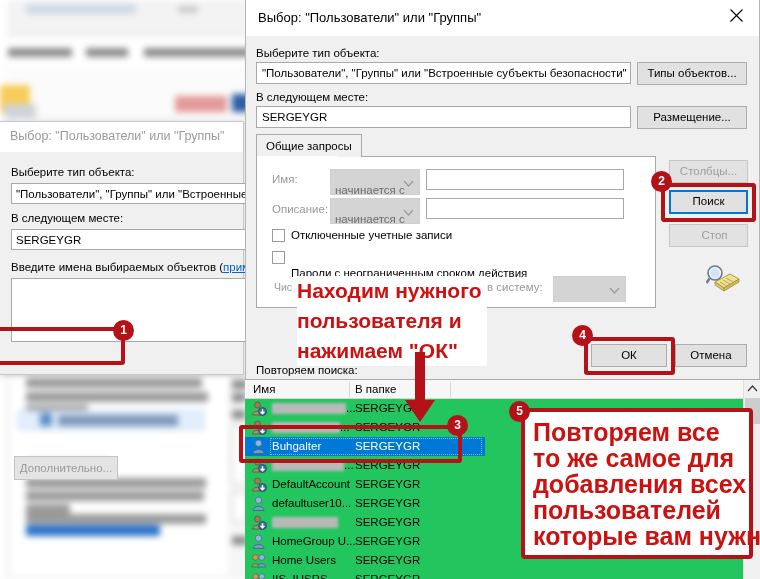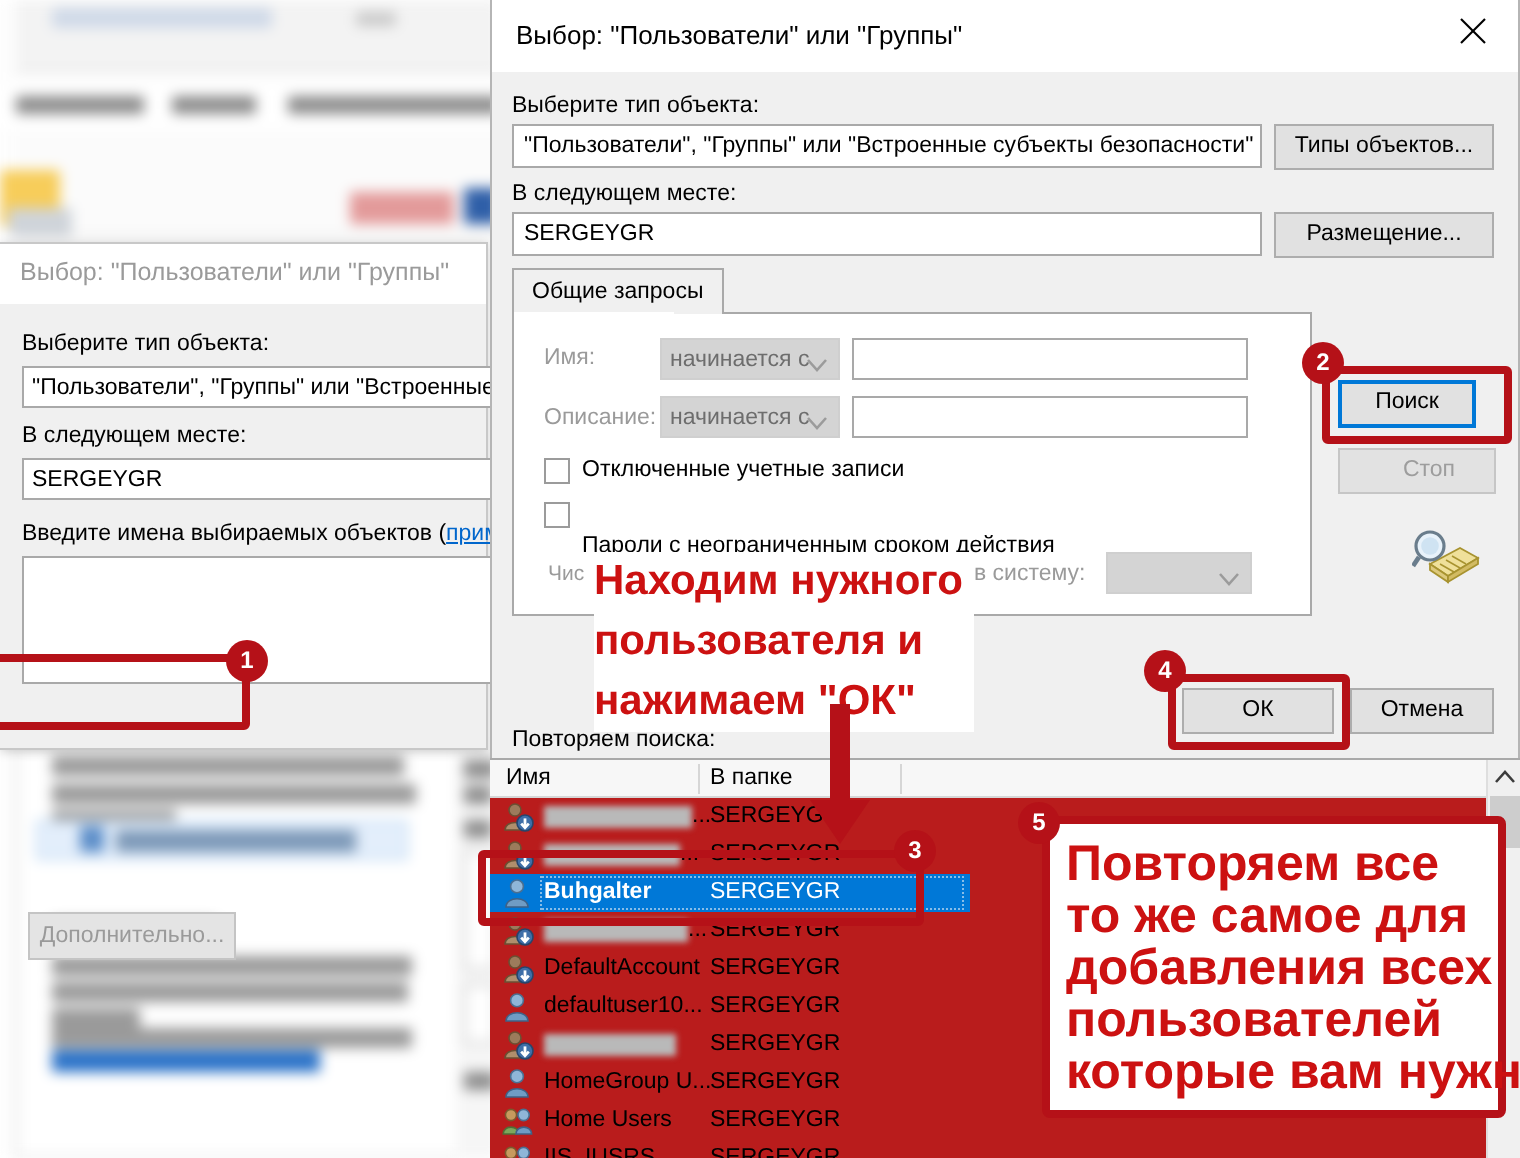--- a/index.html
+++ b/index.html
@@ -152,39 +152,39 @@
   .panel-box {
     position: absolute; left: 256px; top: 156px; width: 400px; height: 150px;
     background: #ffffff; border: 1px solid #a9a9a9;
   }
   .panel-box-top {
     position: absolute; left: 256px; top: 155px; width: 59px; height: 2px; background: #ffffff;
   }
 
   .combo {
     position: absolute; background: #d4d4d4; border: 1px solid #cfcfcf;
-    font-size: 11.5px; color: #6d6d6d; padding: 2px 4px; overflow: hidden;
+    font-size: 11.5px; color: #6d6d6d; padding: 12px 4px; overflow: hidden;
     white-space: nowrap; line-height: 16px;
   }
   .combo .arrow {
     position: absolute; right: 5px; top: 6px;
   }
 
   .cbx {
     position: absolute; width: 13px; height: 13px;
     background: #ffffff; border: 1px solid #9b9b9b;
   }
 
   .magnifier { position: absolute; left: 706px; top: 264px; width: 34px; height: 30px; }
 
   
   .res-lbl { position: absolute; left: 256px; top: 364px; font-size: 11.5px; color: #000; }
   .list-wrap {
     position: absolute; left: 245px; top: 379px; width: 515px; height: 200px;
-    background: #b91c1c; border-top: 1px solid #a9a9a9;
+    background: #22c55e; border-top: 1px solid #a9a9a9;
   }
   .list-head {
     position: absolute; left: 0; top: 0; width: 515px; height: 19px;
     background: #f7f7f7; border-bottom: 1px solid #d6d6d6;
   }
   .col-sep { position: absolute; top: 2px; width: 1px; height: 15px; background: #d6d6d6; }
   .col-h { position: absolute; top: 3px; font-size: 11.5px; color: #000; }
   .row {
     position: absolute; left: 0; width: 240px; height: 19px;
   }
@@ -195,21 +195,21 @@
   }
   .row .fld {
     position: absolute; left: 110px; top: 2px; font-size: 11.5px; color: #000;
     white-space: nowrap; line-height: 15px;
   }
   .row .blurname {
     position: absolute; top: 4px; height: 11px; background: #b9b9b9;
     filter: blur(1.6px);
   }
   .row.selected { background: #0078d7; }
-  .row.selected .nm { color: #ffffff; background: #0078d7; font-weight: bold; }
+  .row.selected .nm { color: #ffffff; background: #0078d7; }
   .row.selected .fld { color: #ffffff; }
   .sel-inner {
     position: absolute; left: 25px; top: 1px; width: 212px; height: 17px;
     border: 1px dotted #88bde8;
   }
 
   .vscroll {
     position: absolute; right: 0px; top: 0px; width: 17px; height: 200px;
     background: #f0f0f0; border-left: 1px solid #dedede;
   }
@@ -354,21 +354,22 @@
   <div class="m-lbl dim" style="left:487px; top:281px;">в систему:</div>
   <div class="combo" style="left:553px; top:276px; width:73px; height:21px;">
     <span></span>
     <span class="arrow">
       <svg width="11" height="8" viewBox="0 0 11 8">
           <polyline points="1,1 5.5,6 10,1" fill="none" stroke="#9b9b9b" stroke-width="1.3"></polyline>
         </svg>
     </span>
   </div>
 
-  <div class="m-btn focused" style="left:669px; top:190px; width:69px; height:24px;">Поиск</div>
+  <div class="m-btn disabled" style="left:669px; top:160px; width:79px; height:23px;">Столбцы...</div>
+  <div class="m-btn focused" style="left:669px; top:190px; width:79px; height:24px;">Поиск</div>
   <div class="m-btn disabled" style="left:669px; top:224px; width:79px; height:23px;padding-left:12px;">Стоп</div>
 
   <div class="magnifier">
     <svg width="34" height="30" viewBox="0 0 34 30">
       <polygon points="9,18 24,10 33,15 18,24" fill="#efe09a" stroke="#a89330" stroke-width="0.9"></polygon>
       <polygon points="9,18 18,24 18,27 9,21" fill="#ddc97c" stroke="#a89330" stroke-width="0.9"></polygon>
       <polygon points="18,24 33,15 33,18 18,27" fill="#d2bb63" stroke="#a89330" stroke-width="0.9"></polygon>
       <line x1="20" y1="14" x2="27" y2="18" stroke="#a89330" stroke-width="0.8"></line>
       <line x1="17" y1="16" x2="24" y2="20" stroke="#a89330" stroke-width="0.8"></line>
       <line x1="14" y1="18" x2="21" y2="22" stroke="#a89330" stroke-width="0.8"></line>

